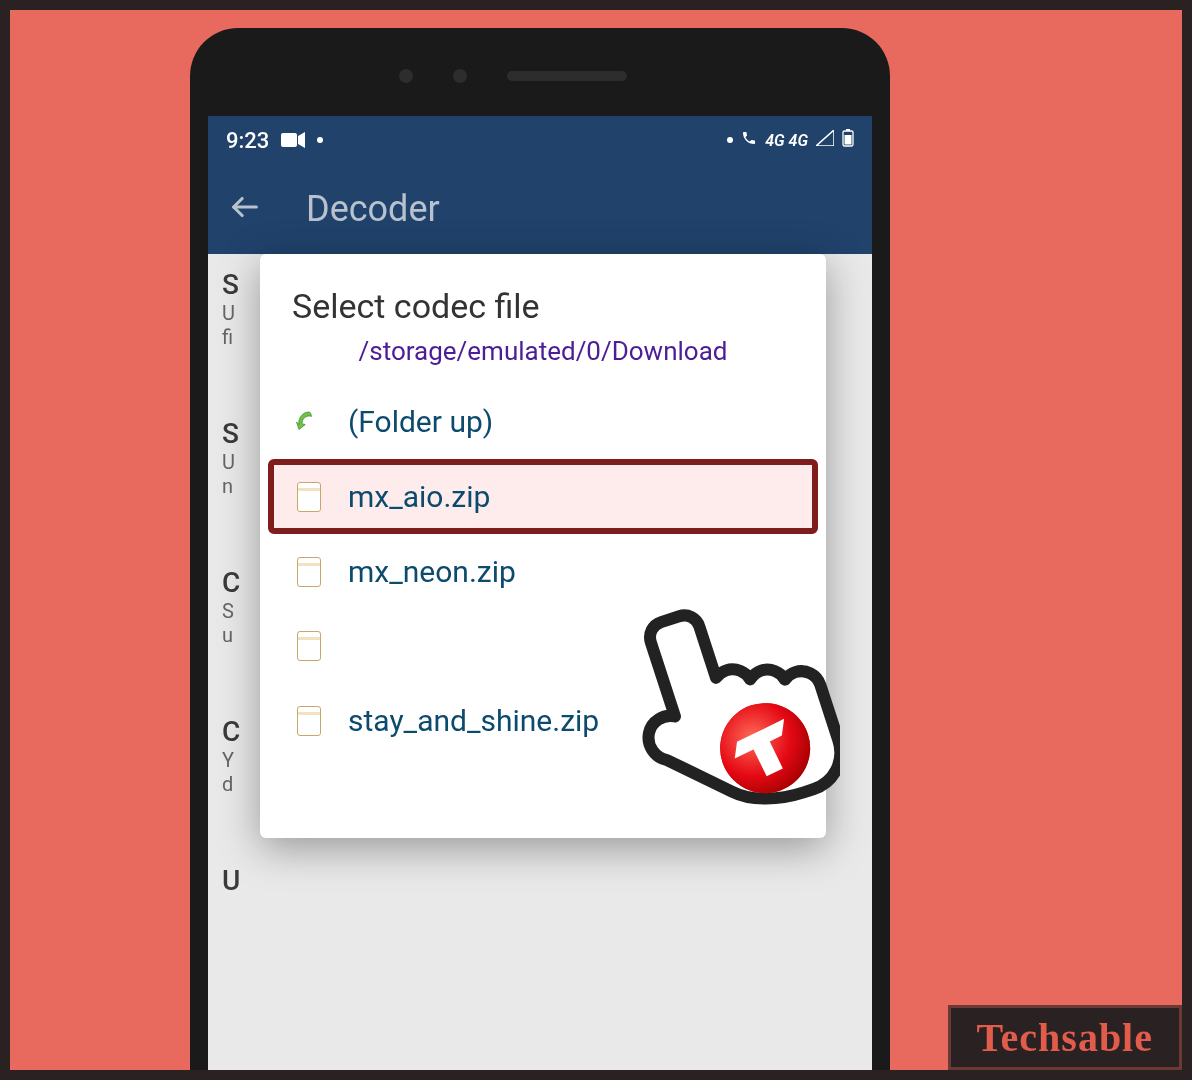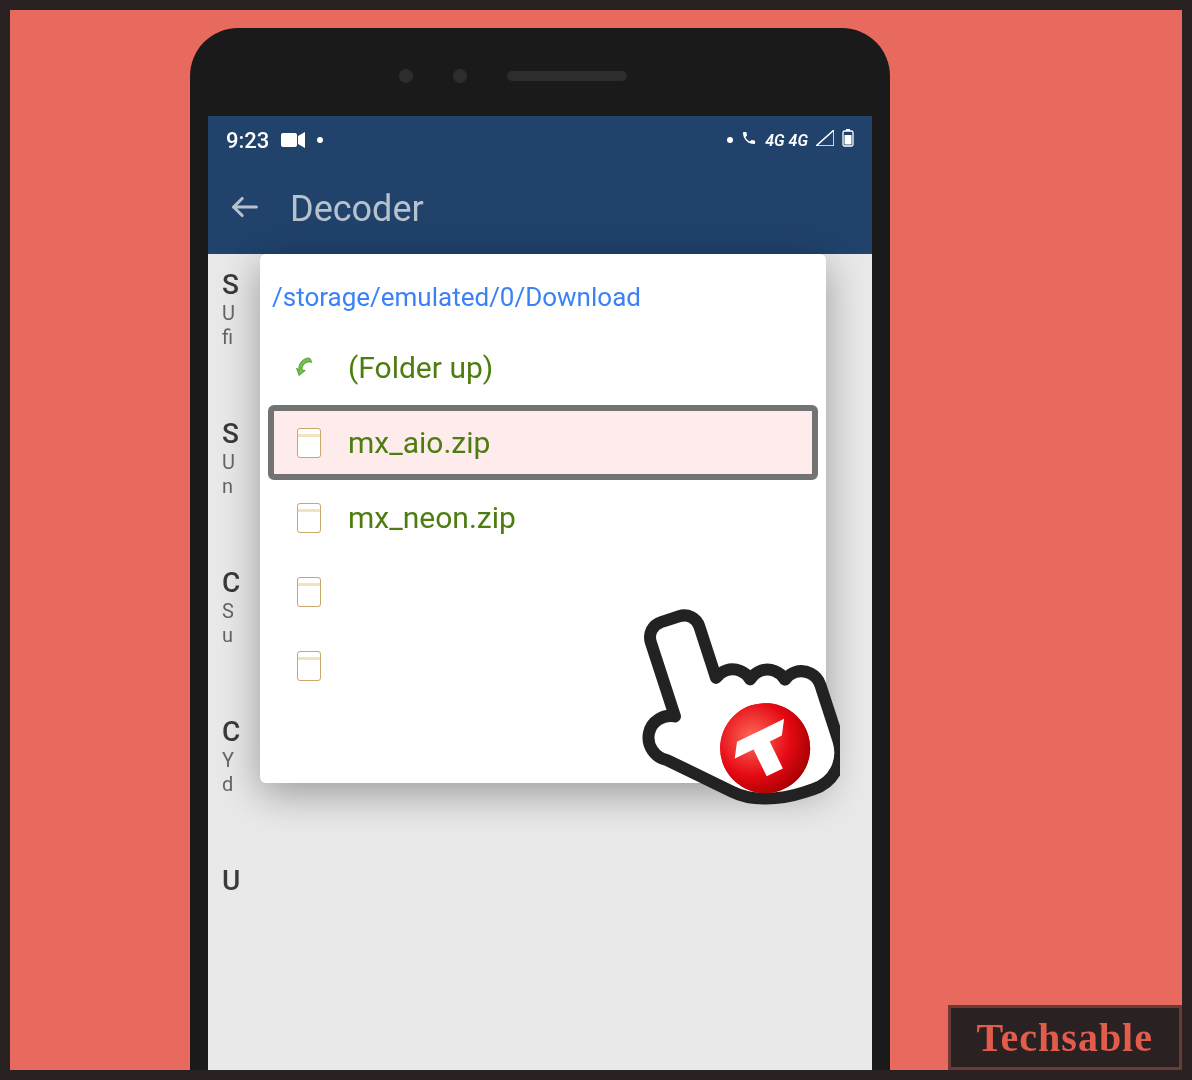--- a/index.html
+++ b/index.html
@@ -50,21 +50,21 @@
   }
   .status-left { display:flex; align-items:center; gap: 12px; }
   .status-right { display:flex; align-items:center; gap: 8px; font-size: 16px; font-style: italic; }
   .dot { width:6px; height:6px; background:#fff; border-radius:50%; display:inline-block; }
   .appbar {
     height: 90px;
     background: #20426b;
     display: flex;
     align-items: center;
     padding: 0 20px;
-    gap: 28px;
+    gap: 44px;
   }
   .back-arrow { color:#b8c2cf; }
   .appbar-title { color:#b8c2cf; font-size: 36px; font-weight:400; }
   .content-bg {
     background: #e9e9e9;
     height: 100%;
     padding: 0 8px;
     position: relative;
   }
   .bg-row { padding: 14px 6px; color:#3a3a3a; }
@@ -75,32 +75,32 @@
     left: 52px;
     top: 0px;
     width: 566px;
     background: #ffffff;
     border-radius: 6px;
     box-shadow: 0 10px 40px rgba(0,0,0,0.35);
     padding: 28px 8px 80px 8px;
     z-index: 5;
   }
   .dlg-title { font-size: 34px; color:#333; padding: 4px 24px 10px; }
-  .dlg-path { font-size: 26px; color:#3b82f6; padding: 0 4px 18px; }
+  .dlg-path { font-size: 26px; color:#4c1d95; padding: 0 4px 18px; text-align: center; }
   .item {
     display:flex;
     align-items:center;
     gap: 22px;
     padding: 20px 24px;
     font-size: 30px;
-    color:#4d7c0f;
+    color:#0c4a6e;
     cursor: pointer;
   }
   .item.highlighted {
-    border: 6px solid #737373;
+    border: 6px solid #7f1d1d;
     border-radius: 6px;
     background: #fdeceb;
     padding: 14px 18px;
   }
   .icon-slot { width: 34px; height: 34px; display:flex; align-items:center; justify-content:center; }
   .folder-up-ico { font-size: 30px; color:#5fb03a; }
   .doc-ico {
     width: 24px; height: 30px;
     border: 1.5px solid #c7a76a; border-radius: 3px;
     background: linear-gradient(#fff 0%, #fff 18%, #f3e2c0 18%, #f3e2c0 30%, #fff 30%),
@@ -206,20 +206,21 @@
             <div class="t">C</div>
             <div class="s">Y</div>
             <div class="s">d</div>
           </div>
           <div class="bg-row" style="margin-bottom: 0px;">
             <div class="t">U</div>
           </div>
         </div>
 
       <div class="dialog">
+        <div class="dlg-title">Select codec file</div>
         <div class="dlg-path">/storage/emulated/0/Download</div>
 
         <div class="item">
           <span class="icon-slot folder-up-ico">
             <svg width="30" height="30" viewBox="0 0 24 24">
                 <path d="M12 4 C7 4 3 9 4 14 L2 12 L4 18 L9 14 L6.5 13.5 C6 9.5 10 6 14 7.5 C14 7.5 13.5 4 12 4 Z" fill="#6fc24a" stroke="#3f8a23" stroke-width="0.6"></path>
               </svg>
           </span>
           <span>(Folder up)</span>
         </div>
@@ -239,20 +240,21 @@
             </div>
             <div class="item">
               <span class="icon-slot">
                 <span class="doc-ico"></span>
               </span>
             </div>
             <div class="item">
               <span class="icon-slot">
                 <span class="doc-ico"></span>
               </span>
+              <span>stay_and_shine.zip</span>
             </div>
           </div>
 
         <div class="pointer-hand">
           <svg width="260" height="260" viewBox="0 0 260 260">
             <g transform="rotate(-18 130 130)">
               <path d="M115 18 c-9 0 -16 7 -16 16 v78 c-10 -6 -24 -3 -30 8 c-6 11 -2 25 9 31 l52 50 c14 14 40 23 68 23 h10 c22 0 39 -17 39 -39 v-58 c0 -11 -9 -20 -20 -20 c-5 0 -9 2 -12 4 c-2 -9 -10 -16 -20 -16 c-5 0 -9 2 -13 5 c-2 -9 -10 -16 -20 -16 c-5 0 -9 2 -12 4 V34 c0 -9 -7 -16 -16 -16 z" fill="#ffffff" stroke="#222" stroke-width="12" stroke-linejoin="round"></path>
               <circle cx="175" cy="170" r="45" fill="#e11"></circle>
               <circle cx="175" cy="170" r="45" fill="url(#rg)"></circle>
               <path d="M153 153 h50 l-8 12 h-14 l0 30 h-16 l0 -30 h-20 z" fill="#fff" stroke="#fff" stroke-width="2" transform="rotate(-8 175 170)"></path>

